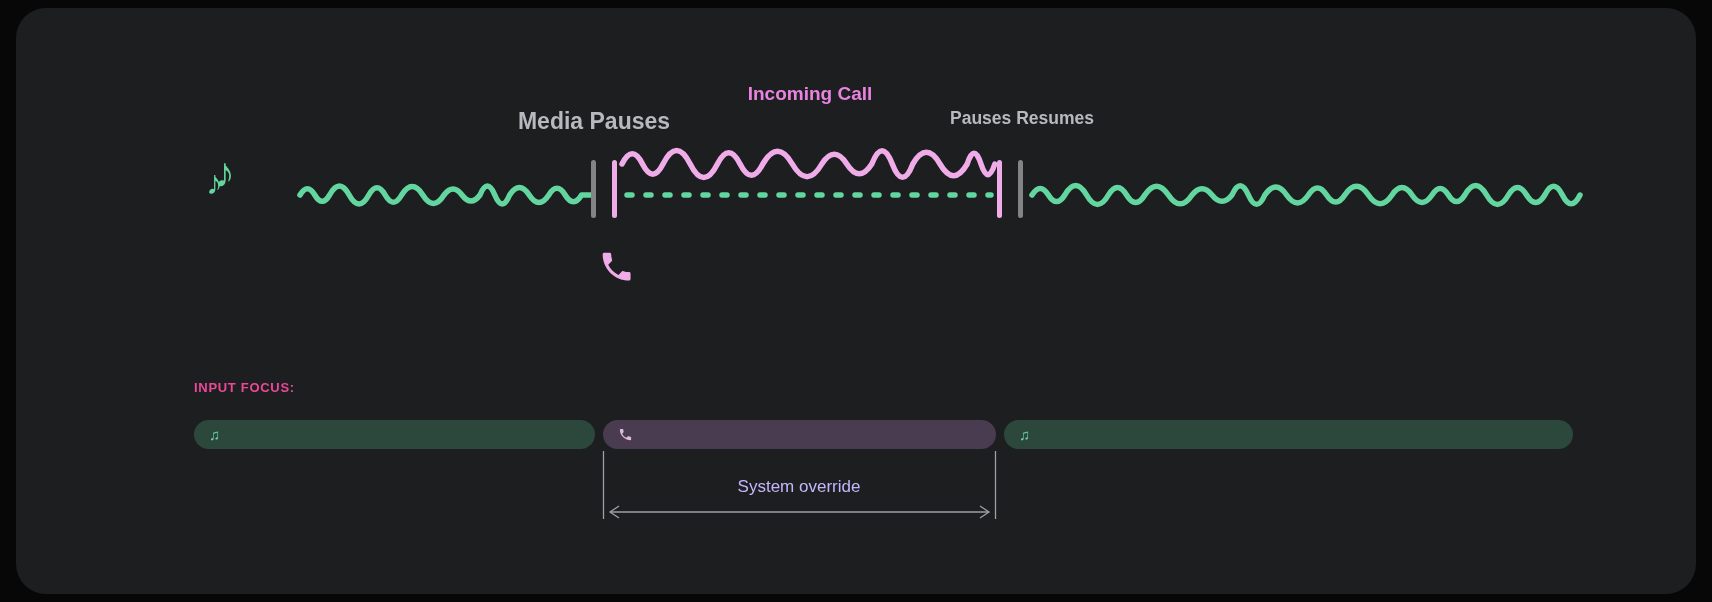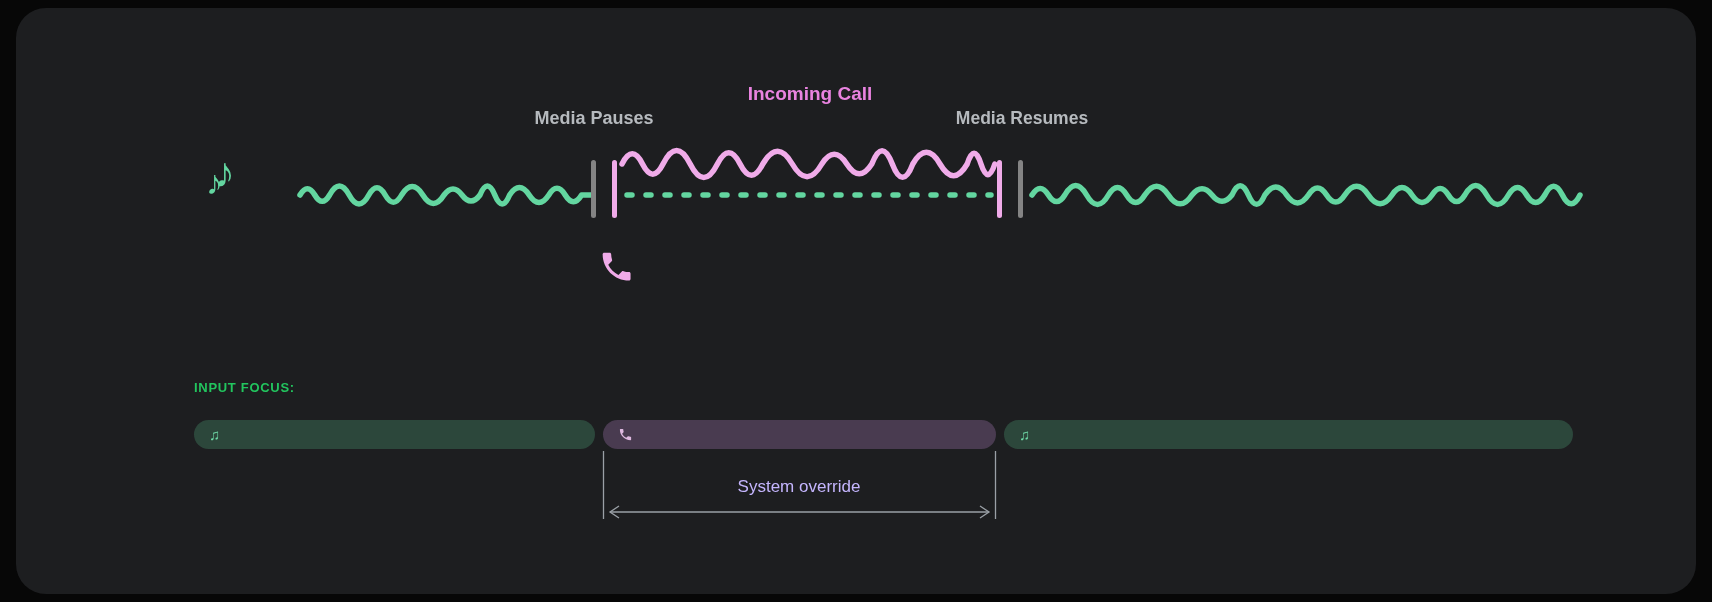--- a/index.html
+++ b/index.html
@@ -2,24 +2,24 @@
 <html><head>
 <meta charset="utf-8">
 <style>
   html,body{margin:0;padding:0;background:#070707;}
   body{width:1712px;height:602px;overflow:hidden;}
   .canvas{position:relative;width:1712px;height:538px;font-family:"Liberation Sans","DejaVu Sans",sans-serif;}
   .card{position:absolute;left:16px;top:8px;width:1680px;height:586px;background:#1d1e20;border-radius:30px;}
   .wave-svg,.bracket-svg{position:absolute;left:0;top:0;}
   .lbl{position:absolute;transform:translateX(-50%);white-space:nowrap;line-height:1.2;}
   .incoming{left:810px;top:83px;color:#e983e0;font-size:19px;font-weight:700;}
-  .pauses{left:594px;top:108px;color:#b6babe;font-size:18px;font-weight:600;}
+  .pauses{left:594px;top:108px;color:#b6babe;font-size:23px;font-weight:600;}
   .resumes{left:1022px;top:108px;color:#b6babe;font-size:17.5px;font-weight:600;}
   .override{left:799px;top:477px;color:#c4b5fd;font-size:17px;font-weight:400;}
-  .input-focus{position:absolute;left:194px;top:380px;color:#22c55e;font-size:13px;font-weight:700;letter-spacing:.7px;}
+  .input-focus{position:absolute;left:194px;top:380px;color:#ec4899;font-size:13px;font-weight:700;letter-spacing:.7px;}
   .big-notes{position:absolute;left:206px;top:152px;color:#63d6a0;line-height:1;}
   .big-notes .n1{font-size:34px;position:relative;top:7px;}
   .big-notes .n2{font-size:42px;margin-left:-9px;}
   .wave{fill:none;stroke-linecap:round;stroke-linejoin:round;}
   .green{stroke:#63d6a0;stroke-width:5.5;}
   .pink{stroke:#f0abe9;stroke-width:5.5;}
   .dotted{stroke:#63d6a0;stroke-width:5.5;stroke-dasharray:5 14;stroke-linecap:round;}
   .mgray{fill:#848484;}
   .mpink{fill:#f0abe9;}
   .phone-big{fill:#f0abe9;}
@@ -47,21 +47,21 @@
     <rect class="mpink" x="612" y="160" width="5" height="58" rx="2.5"></rect>
     <rect class="mpink" x="997" y="160" width="5" height="58" rx="2.5"></rect>
     <rect class="mgray" x="1018" y="160" width="5" height="58" rx="2.5"></rect>
     <g transform="translate(598,248) scale(1.55)">
       <path class="phone-big" d="M6.62 10.79c1.44 2.83 3.76 5.14 6.59 6.59l2.2-2.2c.27-.27.67-.36 1.02-.24 1.12.37 2.33.57 3.57.57.55 0 1 .45 1 1V20c0 .55-.45 1-1 1-9.39 0-17-7.61-17-17 0-.55.45-1 1-1h3.5c.55 0 1 .45 1 1 0 1.25.2 2.45.57 3.57.11.35.03.74-.24 1.02l-2.2 2.2z"></path>
     </g>
   </svg>
 
   <div class="lbl incoming">Incoming Call</div>
   <div class="lbl pauses">Media Pauses</div>
-  <div class="lbl resumes">Media Resumes</div>
+  <div class="lbl resumes">Pauses Resumes</div>
 
   <div class="big-notes">
     <span class="n1">♪</span><span class="n2">♪</span>
   </div>
 
   <div class="input-focus">INPUT FOCUS:</div>
 
   <div class="pill pill-1">
     <span class="pill-note">♫</span>
   </div>

